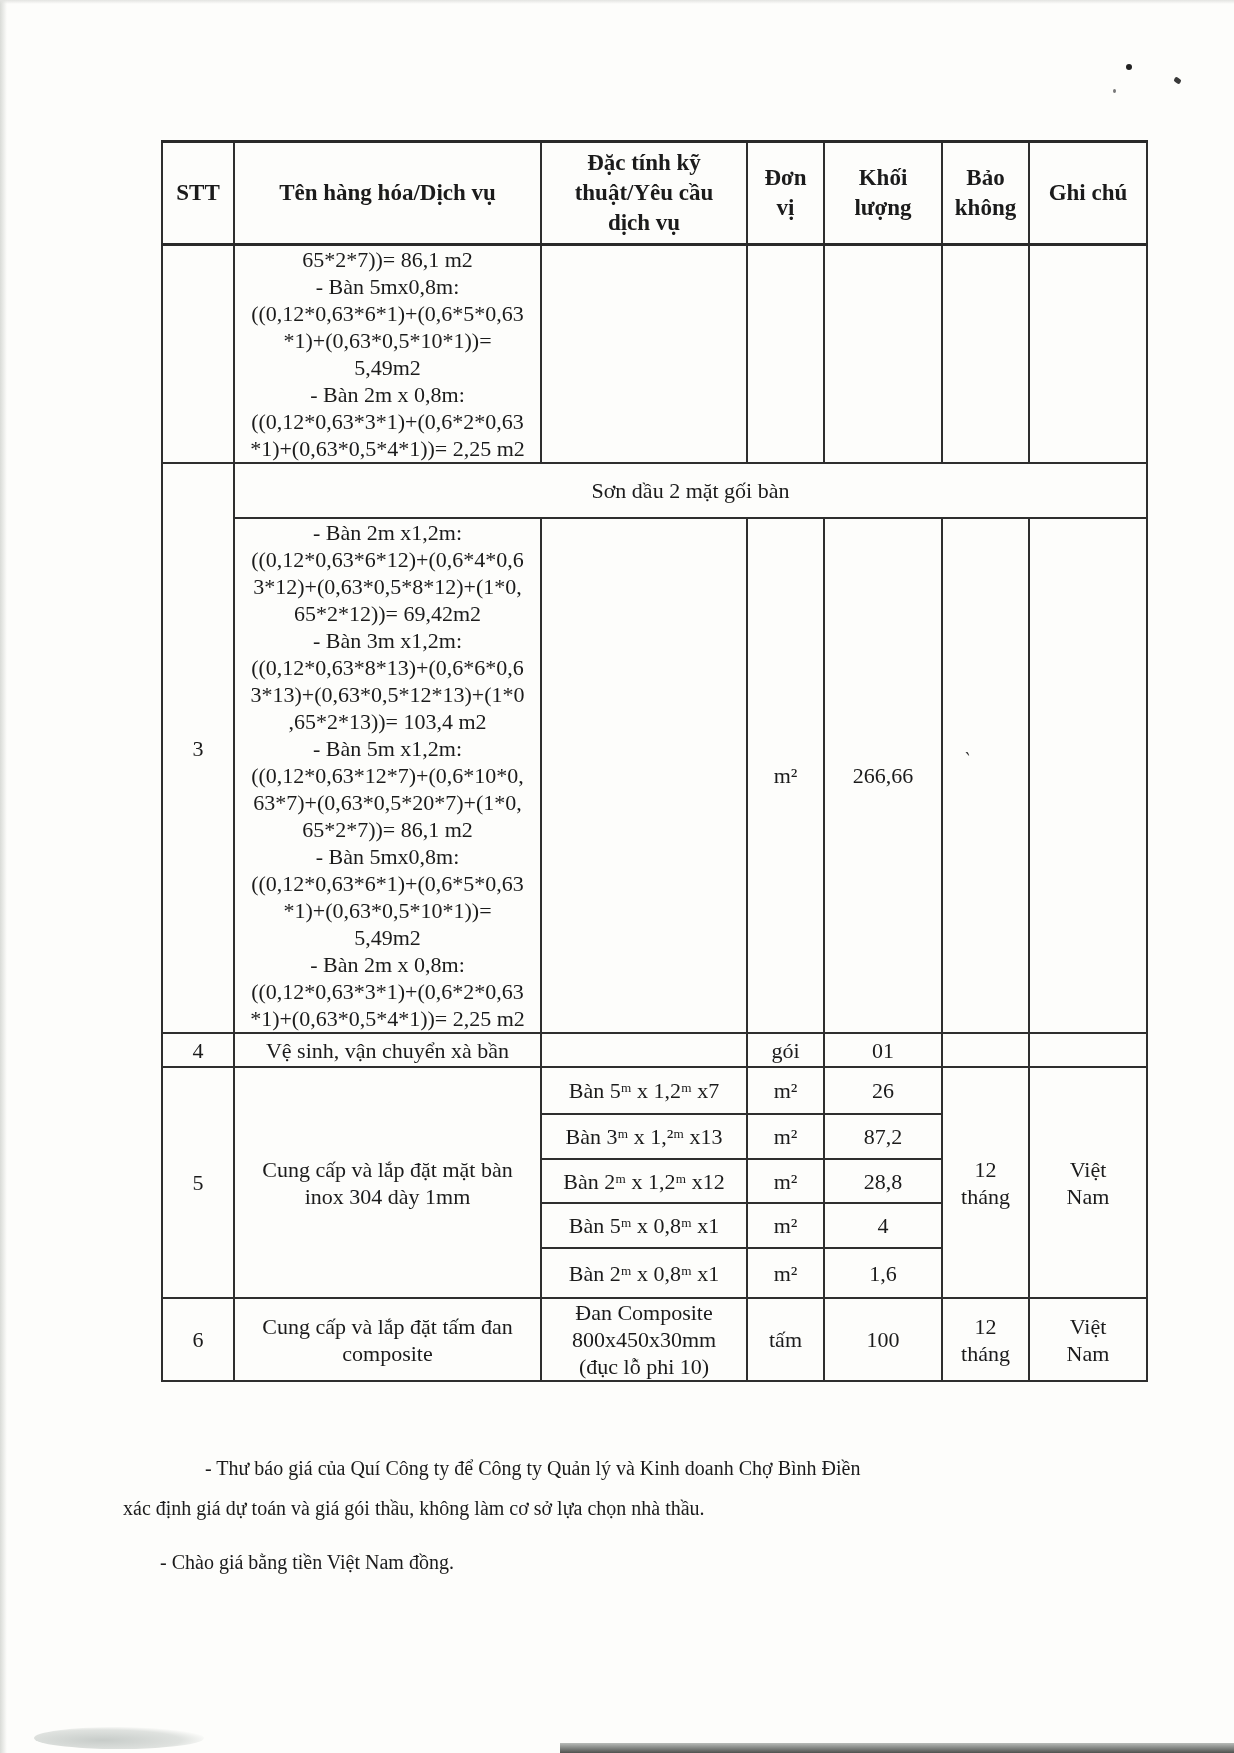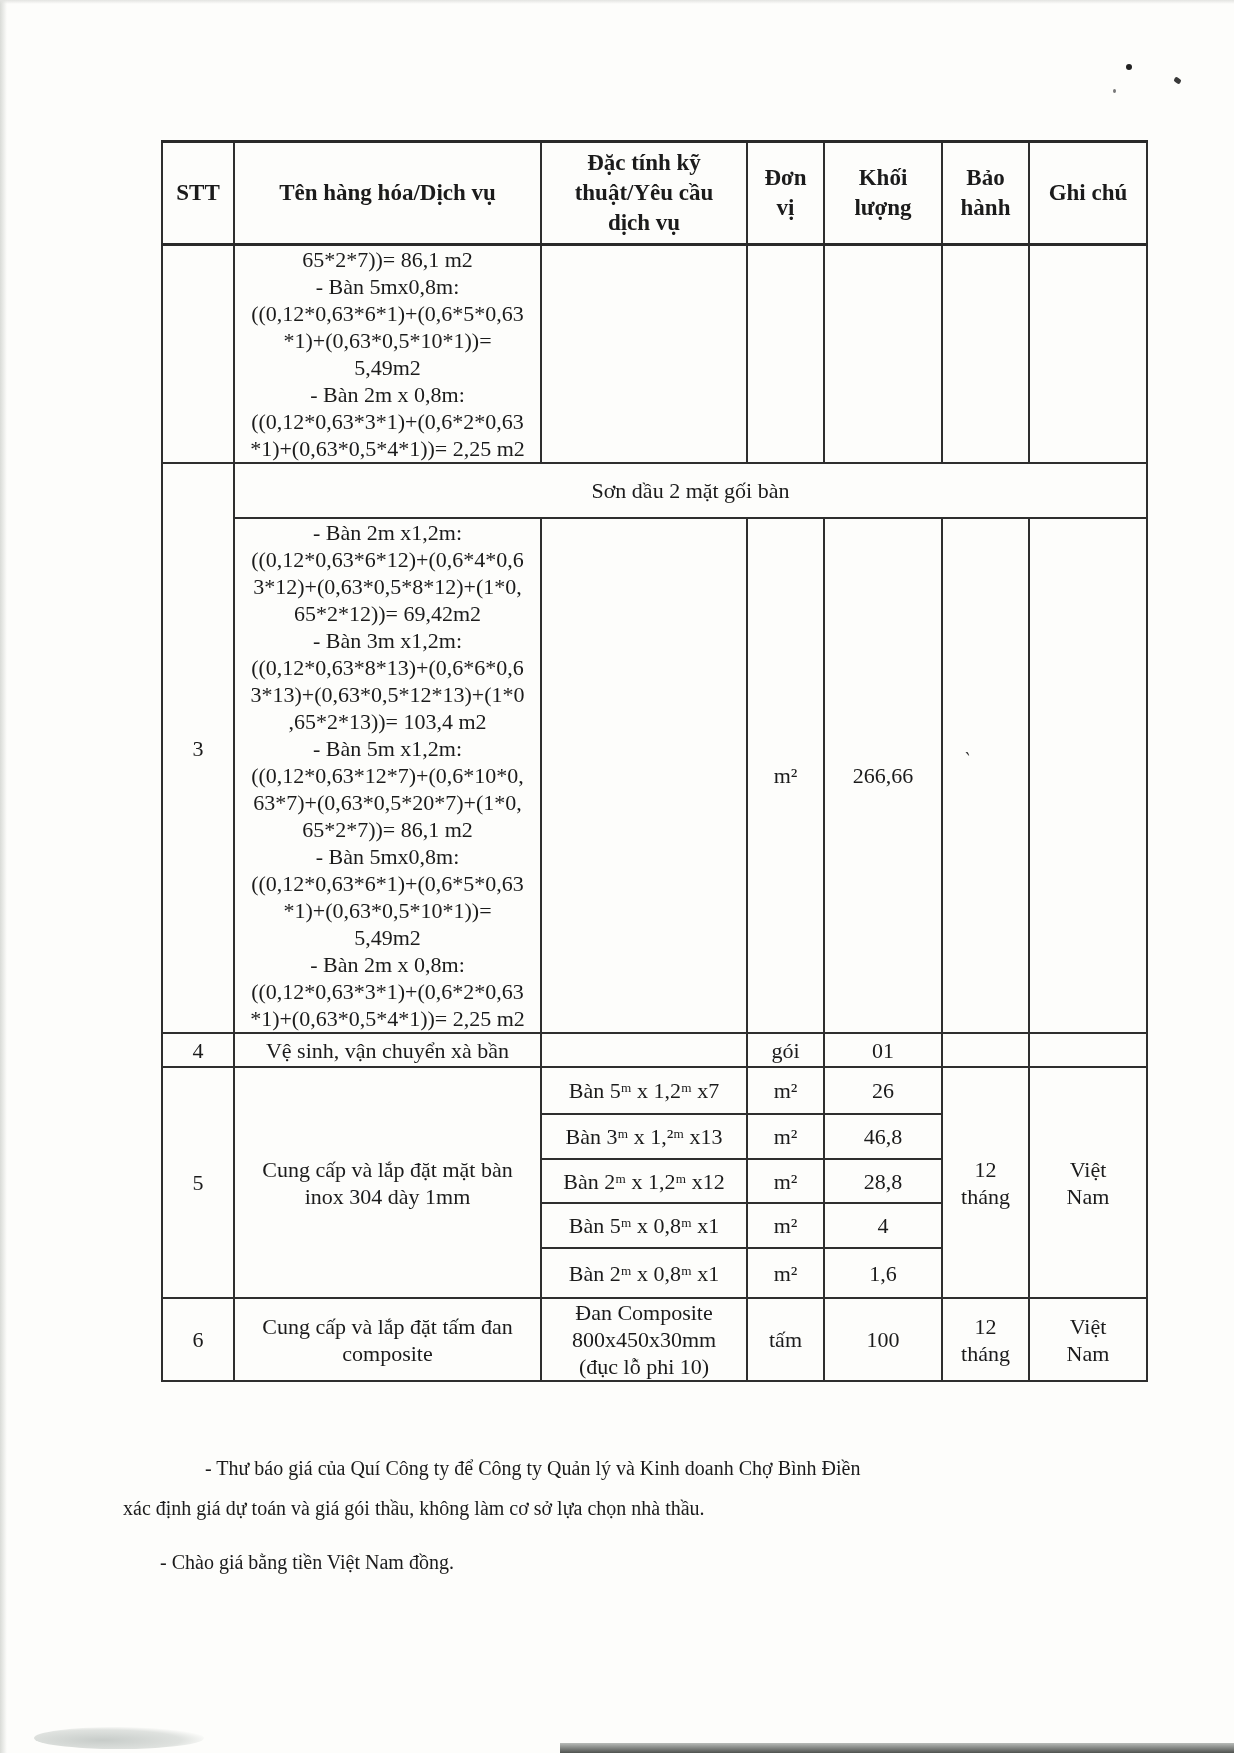--- a/index.html
+++ b/index.html
@@ -97,21 +97,21 @@
       <th class="prel">STT</th>
       <th class="prel">Tên hàng hóa/Dịch vụ</th>
       <th class="prel">Đặc tính kỹ
 thuật/Yêu cầu
 dịch vụ</th>
       <th class="prel">Đơn
 vị</th>
       <th class="prel">Khối
 lượng</th>
       <th class="prel">Bảo
-hành</th>
+không</th>
       <th class="prel">Ghi chú</th>
     </tr>
 
     <tr class="r1">
       <td></td>
       <td class="desc prel">65*2*7))= 86,1 m2
 - Bàn 5mx0,8m:
 ((0,12*0,63*6*1)+(0,6*5*0,63
 *1)+(0,63*0,5*10*1))=
 5,49m2
@@ -175,21 +175,21 @@
       <td>m²</td>
       <td>26</td>
       <td rowspan="5" class="prel">12
 tháng</td>
       <td rowspan="5" class="prel">Việt
 Nam</td>
     </tr>
     <tr class="r5b">
       <td class="left">Bàn 3ᵐ x 1,²ᵐ x13</td>
       <td>m²</td>
-      <td>46,8</td>
+      <td>87,2</td>
     </tr>
     <tr class="r5c">
       <td class="left">Bàn 2ᵐ x 1,2ᵐ x12</td>
       <td>m²</td>
       <td>28,8</td>
     </tr>
     <tr class="r5d">
       <td class="left">Bàn 5ᵐ x 0,8ᵐ x1</td>
       <td>m²</td>
       <td>4</td>

